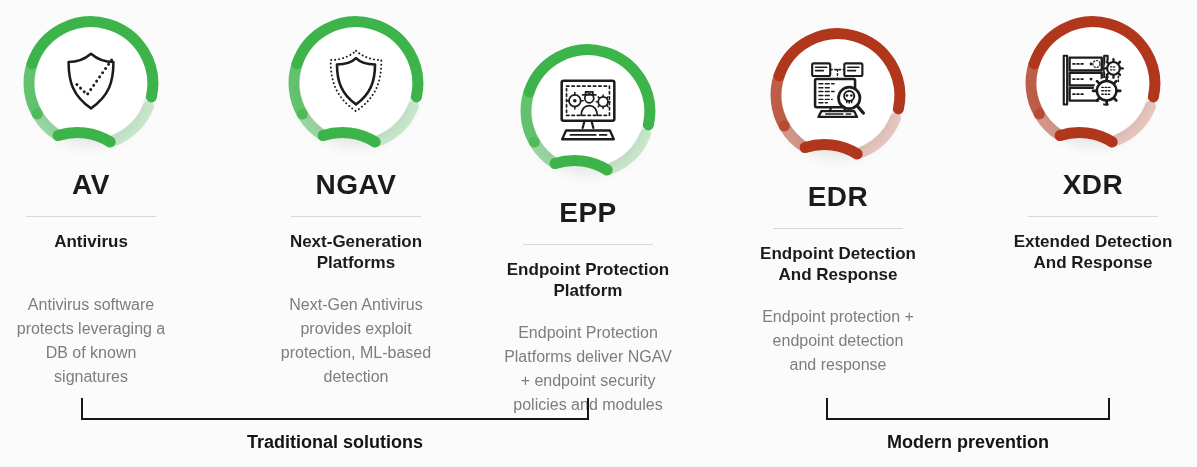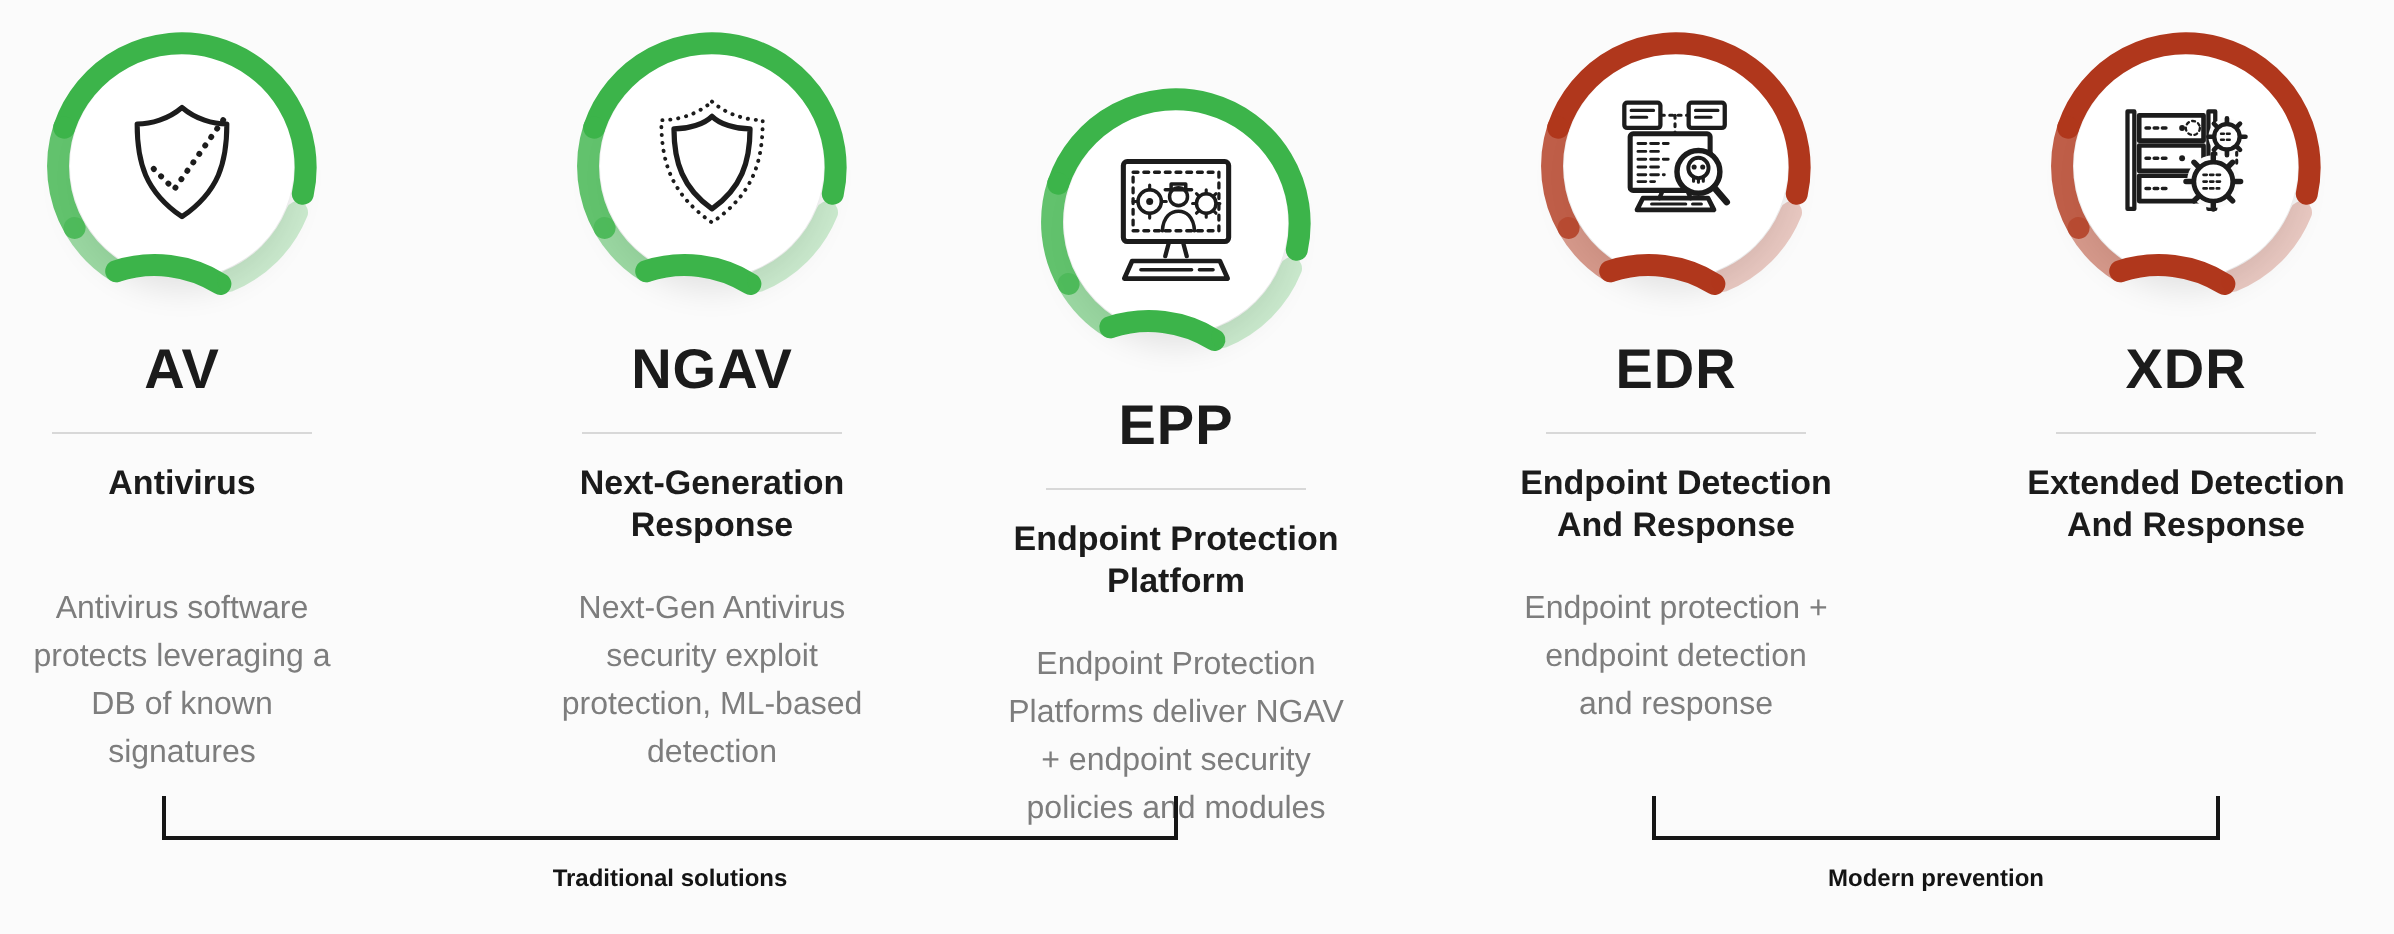--- a/index.html
+++ b/index.html
@@ -10,21 +10,21 @@
   .canvas{
     position:relative;
     width:1183px;height:467px;
     background:var(--bg,#fbfbfb);
     overflow:hidden;
   }
   .col{
     position:absolute;top:0;width:200px;
     text-align:center;
   }
-  .col-0{left:-9px;} .col-1{left:256px;} .col-2{left:488px;margin-top:28px;} .col-3{left:738px;} .col-4{left:993px;}
+  .col-0{left:-9px;} .col-1{left:256px;} .col-2{left:488px;margin-top:28px;} .col-3{left:738px;margin-top:12px;} .col-4{left:993px;}
   .scheme-green{--ring:var(--green,#3cb44a);}
   .scheme-red{--ring:var(--red,#b0371c);}
   .badge{
     position:relative;width:140px;height:140px;margin:13px auto 0;
   }
   .badge::before{
     content:"";position:absolute;inset:14px;border-radius:50%;
     background:#ffffff;box-shadow:0 6px 16px rgba(0,0,0,0.10);
   }
   .ring{position:absolute;inset:0;width:140px;height:140px;color:var(--ring);}
@@ -51,21 +51,21 @@
     white-space:pre-line;
   }
   .bracket{
     position:absolute;top:398px;height:22px;box-sizing:border-box;
     border-left:2px solid #161616;border-right:2px solid #161616;border-bottom:2px solid #161616;
   }
   .bracket-traditional{left:81px;width:508px;}
   .bracket-modern{left:826px;width:284px;}
   .group-label{
     position:absolute;top:432px;transform:translateX(-50%);
-    font-size:12px;font-weight:bold;color:#141414;white-space:nowrap;
+    font-size:18px;font-weight:bold;color:#141414;white-space:nowrap;
   }
   .label-traditional{left:335px;}
   .label-modern{left:968px;}
   .thin{stroke-width:1.7;}
 </style>
 </head>
 <body>
 
 <div class="canvas">
 
@@ -106,23 +106,23 @@
         </g>
       </svg>
       <svg class="glyph" viewBox="0 0 80 80">
         <path d="M40 7 C48 14 58 16.5 66 16.5 C66 37.5 61.5 54 40 69 C18.5 54 14 37.5 14 16.5 C22 16.5 32 14 40 7 Z" stroke-width="2" stroke-dasharray="0.1 4"></path>
         <path d="M40 14.5 C44 18.5 52 21 59.5 21 C59.5 38 55 51.5 40 62 C25 51.5 20.5 38 20.5 21 C28 21 36 18.5 40 14.5 Z" stroke-width="2.7"></path>
       </svg>
     </div>
     <div class="acronym">NGAV</div>
     <div class="divider"></div>
     <div class="fullname">Next-Generation
-Response</div>
+Platforms</div>
     <div class="desc">Next-Gen Antivirus
-security exploit
+provides exploit
 protection, ML-based
 detection</div>
   </div>
 
   <div class="col col-2 scheme-green">
     <div class="badge">
       <svg class="ring" viewBox="0 0 140 140">
         <g stroke="currentColor" stroke-width="11" fill="none" stroke-linecap="round">
           <path d="M11.1 50.8 A62 62 0 0 1 130.4 83.9"></path>
           <path d="M16.3 101 A62 62 0 0 1 11.1 50.8" opacity="0.8"></path>

